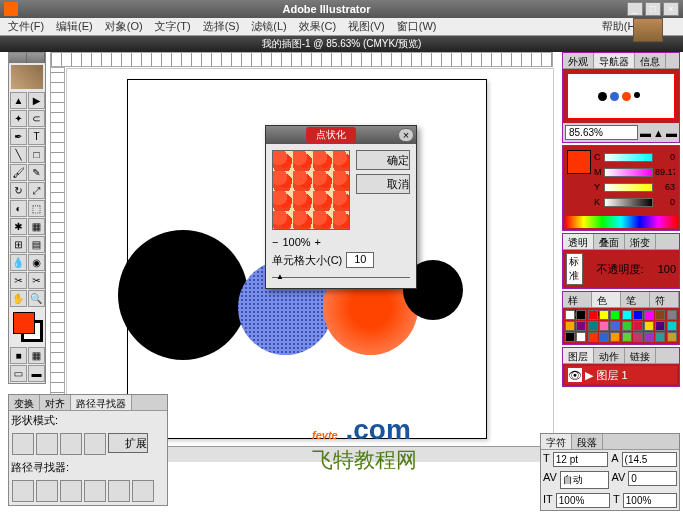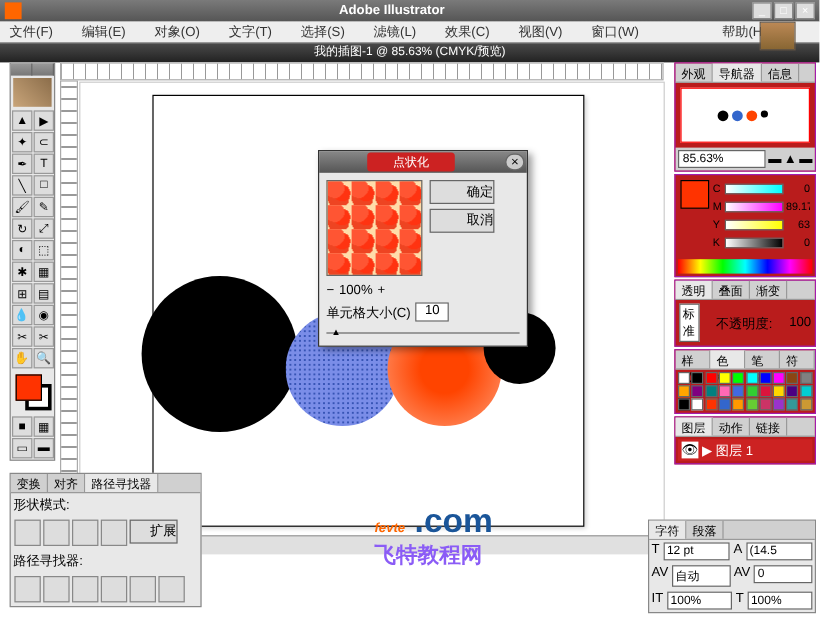--- a/index.html
+++ b/index.html
@@ -2,21 +2,21 @@
 <html><head>
 <meta charset="utf-8">
 <style>
 *{box-sizing:border-box;margin:0;padding:0;font-family:"SimSun",sans-serif;font-size:11px}
 body{width:683px;height:514px;background:#fff;position:relative;overflow:hidden}
 .titlebar{height:18px;background:linear-gradient(#7a7a7a,#555);color:#fff;display:flex;align-items:center;padding:0 4px}
 .titlebar .logo{width:14px;height:14px;background:#ff6600;margin-right:8px}
 .titlebar .title{flex:1;text-align:center;font-weight:bold}
 .winbtns{display:flex;gap:2px}
 .winbtn{width:16px;height:14px;background:#ddd;border:1px solid #888;display:flex;align-items:center;justify-content:center;font-size:9px}
-.menubar{height:18px;background:#eee;border-bottom:1px solid #999;display:flex;align-items:center;padding:0 4px;gap:16px}
+.menubar{height:18px;background:#eee;border-bottom:1px solid #999;display:flex;align-items:center;padding:0 4px;gap:4px}
 .menuitem{padding:0 4px;color:#333}
 .menuhelp{margin-left:auto;padding-right:40px}
 .ribbon{width:30px;height:24px;position:absolute;right:20px;top:18px;background:linear-gradient(#b85,#863);border:1px solid #654}
 .doctab{height:16px;background:linear-gradient(#4a4a4a,#222);color:#fff;text-align:center;line-height:16px;font-size:10px}
 .ruler-h{position:absolute;left:50px;top:52px;right:130px;height:15px;background:#fff;border:1px solid #aaa}
 .ruler-h::before{content:"";position:absolute;inset:0;background:repeating-linear-gradient(90deg,#999 0,#999 1px,transparent 1px,transparent 10px)}
 .ruler-v{position:absolute;left:50px;top:67px;width:15px;bottom:70px;background:#fff;border:1px solid #aaa}
 .ruler-v::before{content:"";position:absolute;inset:0;background:repeating-linear-gradient(0deg,#999 0,#999 1px,transparent 1px,transparent 10px)}
 .toolbox{position:absolute;left:8px;top:52px;width:38px;background:#e8e8e8;border:1px solid #888}
 .toolhead{height:10px;background:linear-gradient(#999,#777);display:flex}
@@ -27,21 +27,21 @@
 .fillstroke{width:30px;height:30px;margin:4px;position:relative}
 .fill{position:absolute;width:22px;height:22px;background:#ff3300;border:1px solid #000}
 .stroke{position:absolute;right:0;bottom:0;width:22px;height:22px;background:#fff;border:3px solid #000}
 .canvas{position:absolute;left:66px;top:68px;width:488px;height:380px;background:#fff;border:1px solid #ccc}
 .artboard{position:absolute;left:60px;top:10px;width:360px;height:360px;background:#fff;border:1px solid #000;box-shadow:2px 2px 4px rgba(0,0,0,0.2)}
 .circle{position:absolute;border-radius:50%}
 .c1{left:-10px;top:150px;width:130px;height:130px;background:#000}
 .c2{left:110px;top:180px;width:95px;height:95px;background:radial-gradient(circle,#7a8de8 2px,#3754b5 2px);background-size:4px 4px}
 .c3{left:195px;top:180px;width:95px;height:95px;background:radial-gradient(circle,#ff4400 30%,#ff7744 70%)}
 .c4{left:275px;top:180px;width:60px;height:60px;background:#000}
-.dialog{position:absolute;left:265px;top:125px;width:175px;background:#e8e8e8;border:1px solid #333;box-shadow:3px 3px 6px rgba(0,0,0,0.4)}
+.dialog{position:absolute;left:265px;top:125px;width:152px;background:#e8e8e8;border:1px solid #333;box-shadow:3px 3px 6px rgba(0,0,0,0.4)}
 .dlgtitle{height:18px;background:linear-gradient(#888,#555);display:flex;align-items:center}
 .dlgtitle span{flex:1;text-align:center;background:#cc2222;color:#fff;margin:2px 40px;border-radius:3px;font-size:10px;padding:1px}
 .dlgclose{width:16px;height:14px;background:#ccc;border:1px solid #666;border-radius:8px;margin:2px;display:flex;align-items:center;justify-content:center}
 .dlgbody{padding:6px;display:flex;gap:6px}
 .preview{width:80px;height:80px;border:1px solid #666;background:radial-gradient(circle at 30% 30%,#ff5533 8px,transparent 8px),radial-gradient(circle at 60% 50%,#ff3311 7px,transparent 7px),radial-gradient(circle at 45% 70%,#ee4422 9px,transparent 9px),#ffddaa;background-size:20px 20px}
 .dlgbtns{display:flex;flex-direction:column;gap:4px}
 .dlgbtn{width:54px;height:20px;background:#ddd;border:1px solid #666;text-align:right;line-height:18px}
 .dlgrow{display:flex;align-items:center;padding:0 6px 4px;gap:4px}
 .dlginp{width:28px;height:16px;border:1px solid #666;text-align:center;background:#fff}
 .dlgsld{flex:1;height:12px;position:relative}
@@ -78,21 +78,21 @@
 .layer{display:flex;align-items:center;background:#cc2222;color:#fff;height:18px;padding:0 3px;gap:3px}
 .layer .eye{width:14px;height:14px;background:#fff;color:#000;text-align:center;line-height:14px}
 .char{position:absolute;right:3px;bottom:3px;width:140px;background:#e8e8e8;border:1px solid #888}
 .charrow{display:flex;align-items:flex-start;padding:2px;gap:3px}
 .bottompanel{position:absolute;left:8px;bottom:8px;width:160px;background:#e8e8e8;border:1px solid #888}
 .pfbtns{display:flex;gap:2px;padding:3px;flex-wrap:wrap}
 .pfbtn{width:22px;height:22px;background:#ddd;border:1px solid #888}
 .watermark{position:absolute;left:312px;bottom:40px;font-family:Arial;font-weight:bold}
 .wm1{font-size:28px;color:#1a5599}
 .wm1 b{color:#ff6600;font-style:italic}
-.wm2{font-size:18px;color:#8b5cf6;font-weight:bold}
+.wm2{font-size:21px;color:#4d7c0f;font-weight:normal}
 .statusbar{position:absolute;left:66px;bottom:52px;width:488px;height:16px;background:#e0e0e0;border-top:1px solid #999;display:flex;align-items:center;font-size:10px;padding:0 4px;gap:8px}
 </style>
 </head>
 <body>
 
 <div class="titlebar">
   <div class="logo"></div>
   <div class="title">Adobe Illustrator</div>
   <div class="winbtns">
     <div class="winbtn">_</div>

